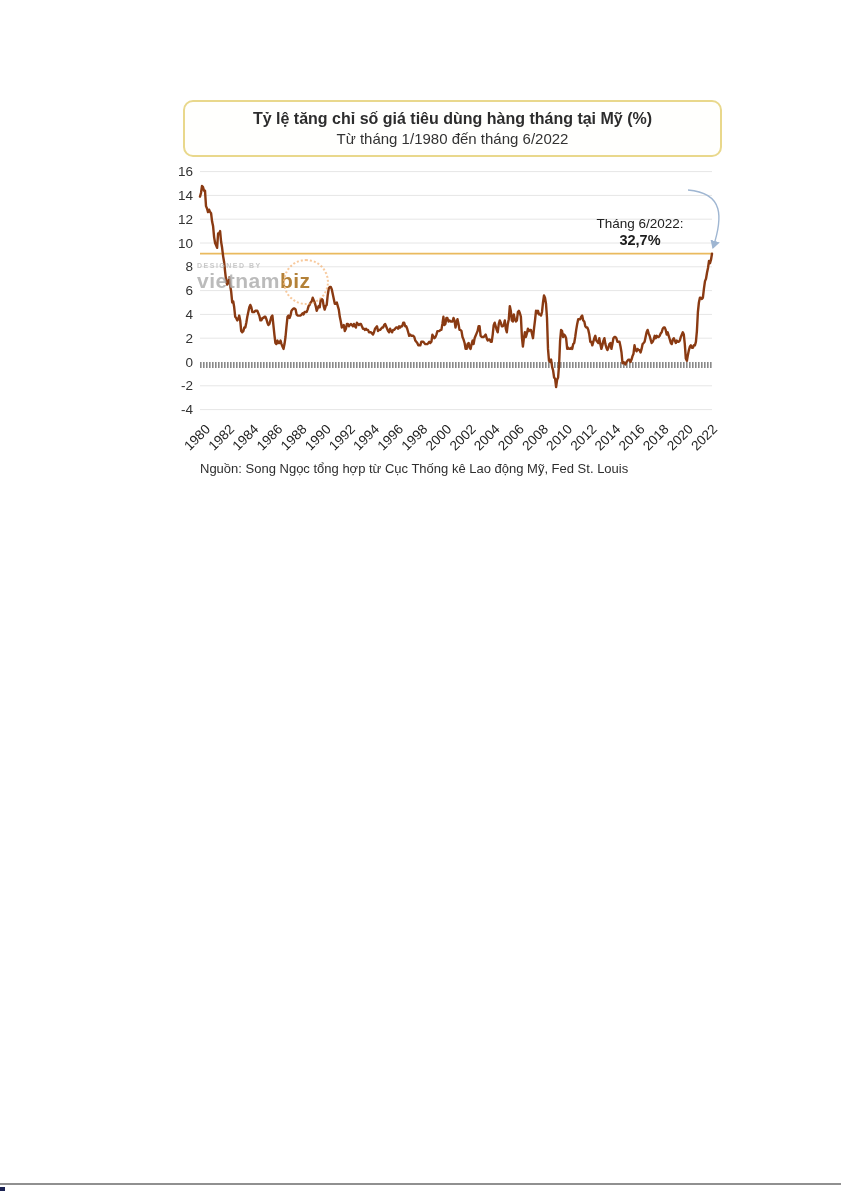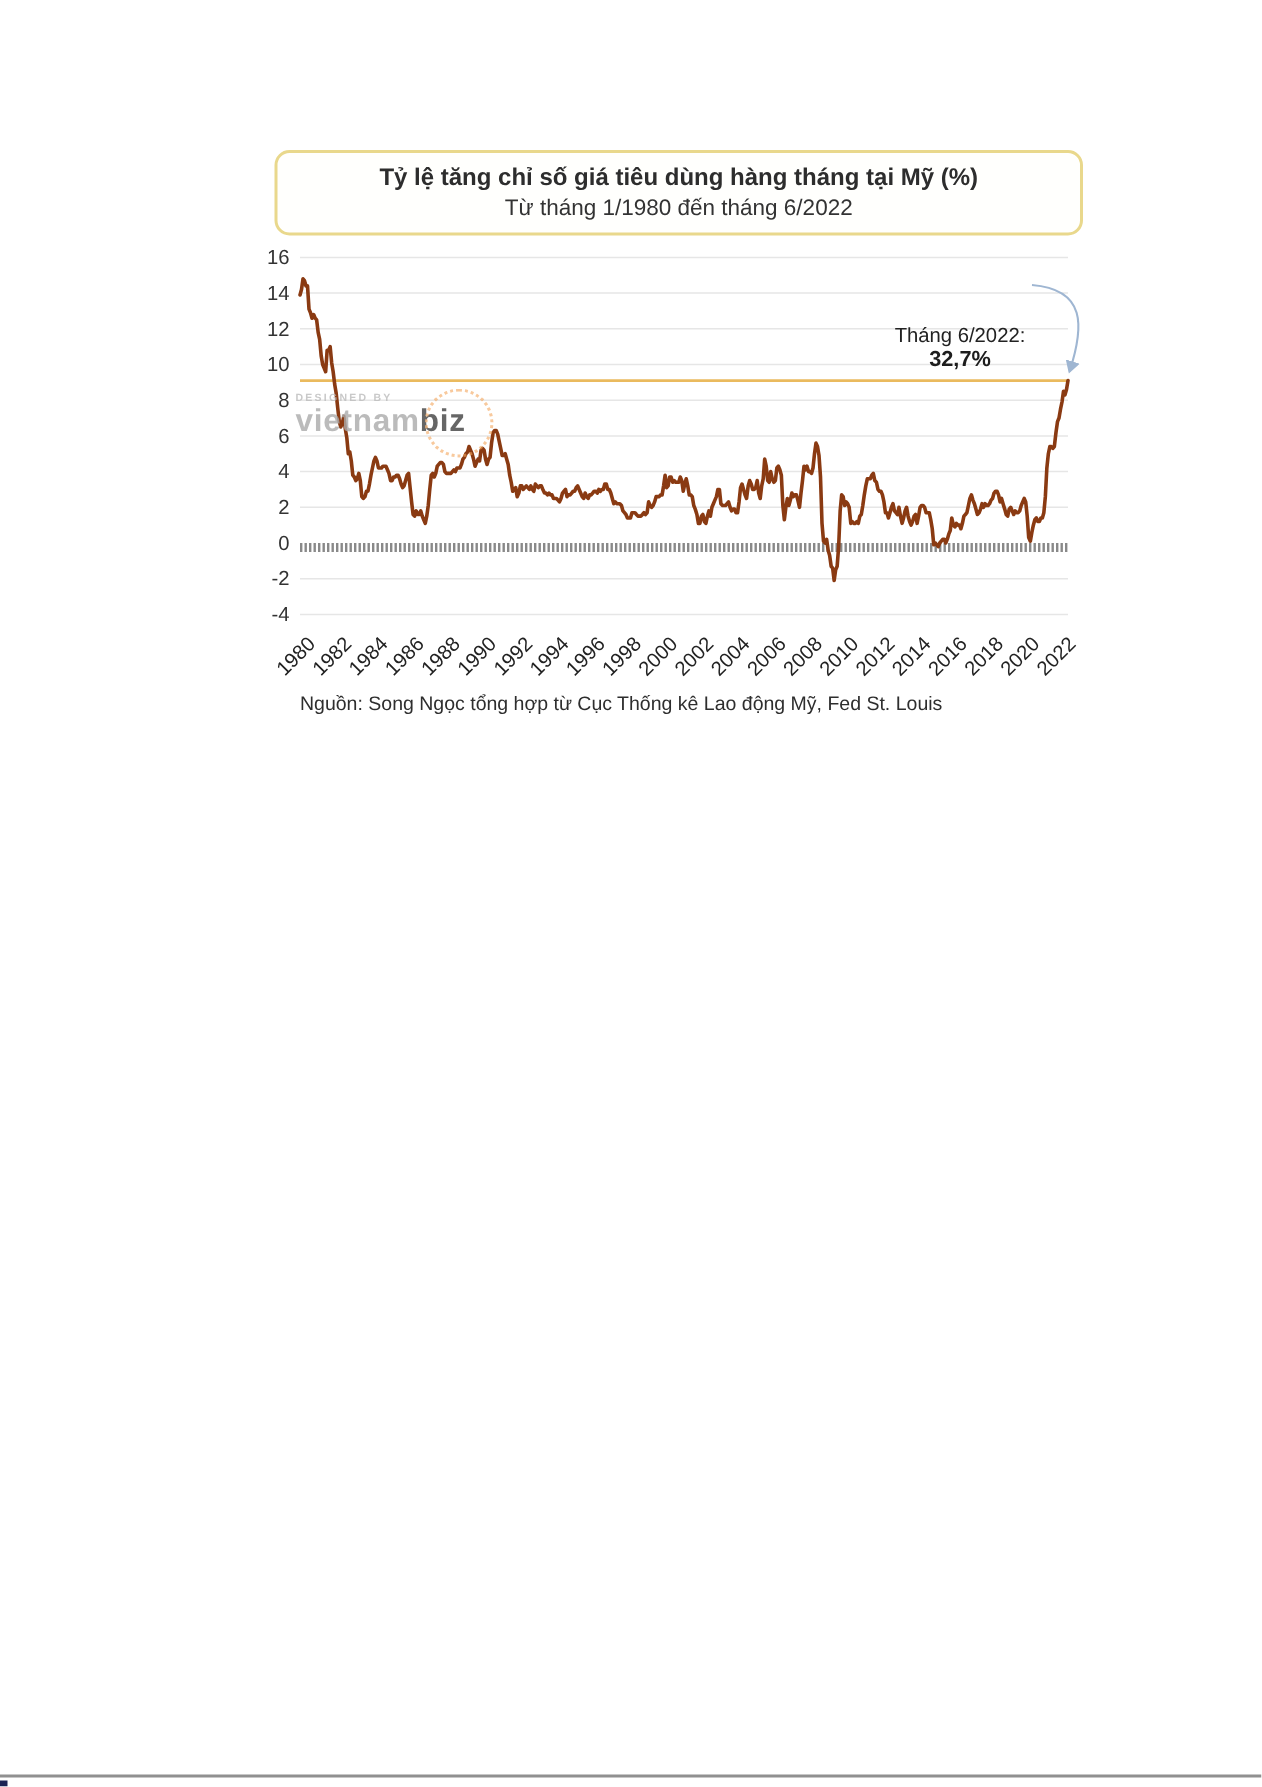--- a/index.html
+++ b/index.html
@@ -20,21 +20,21 @@
   
   .annotation{left:575px;top:180px;width:130px;text-align:center;margin-top:36px;}
   .annotation .a1{font-size:13.5px;color:#222222;line-height:16px;}
   .annotation .a2{font-size:14.5px;font-weight:bold;color:#1d1d1d;line-height:17px;}
 
   
   .watermark{left:197px;top:262px;opacity:.8;}
   .wm-small{font-size:7px;font-weight:bold;letter-spacing:1.5px;color:#bcbcbc;}
   .wm-brand{font-size:21px;font-weight:bold;color:#ababab;letter-spacing:.5px;
             position:relative;line-height:24px;}
-  .wm-orange{color:#404040;margin-top:38px;}
+  .wm-orange{color:#a16207;margin-top:38px;}
   .wm-circle{position:absolute;left:86px;top:-10px;width:42px;height:42px;border-radius:50%;
              border:2px dotted #f3a65c;opacity:.75;}
 
   
   .source{left:200px;top:461px;font-size:13px;color:#2e2e2e;white-space:nowrap;}
   .src-italic{}
 
   
   .bottom-rule{left:0;top:1183px;width:841px;height:2px;background:#909090;}
   .corner-mark{left:0;top:1187px;width:5px;height:4px;background:#1b2253;}

